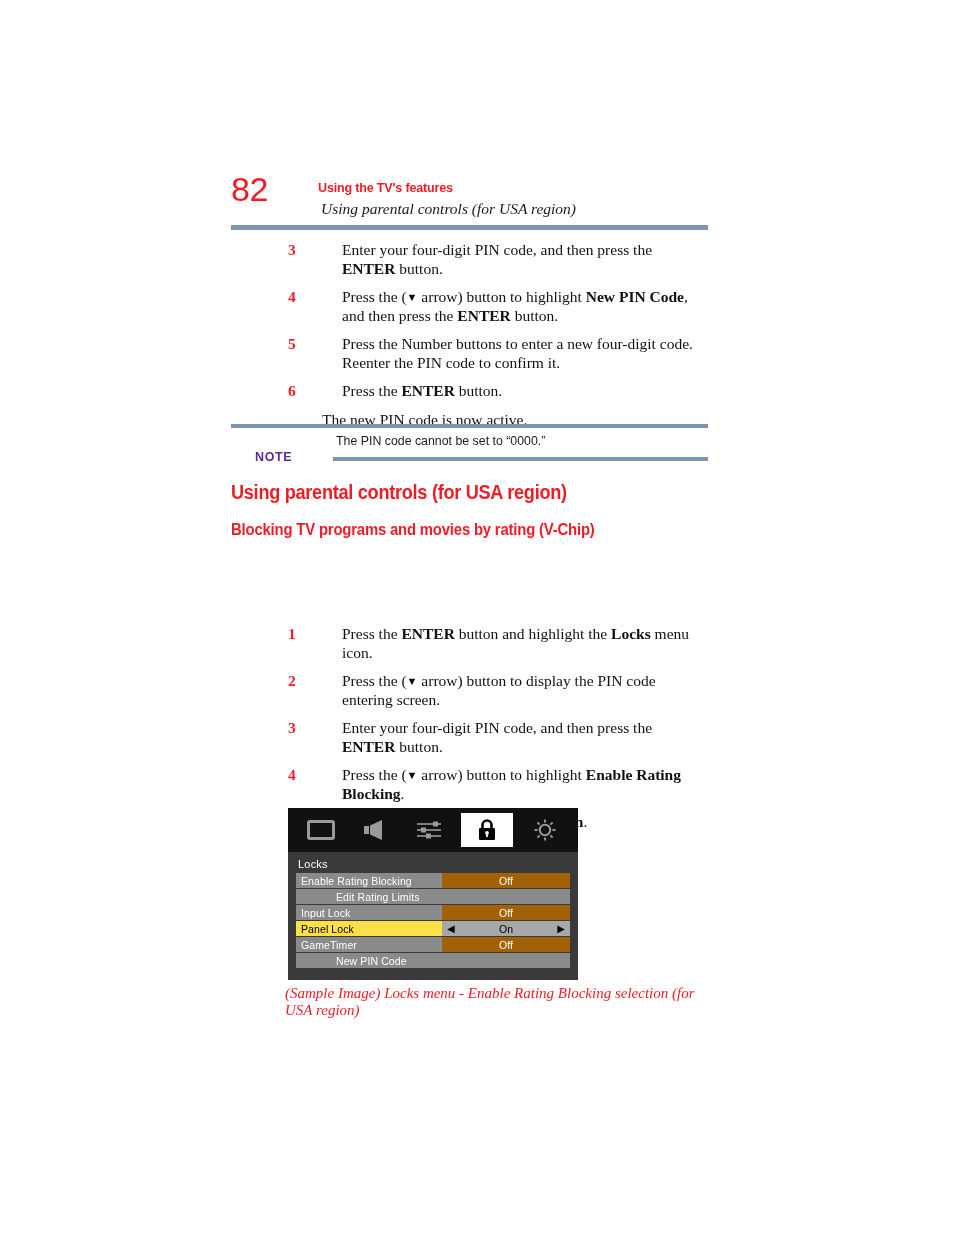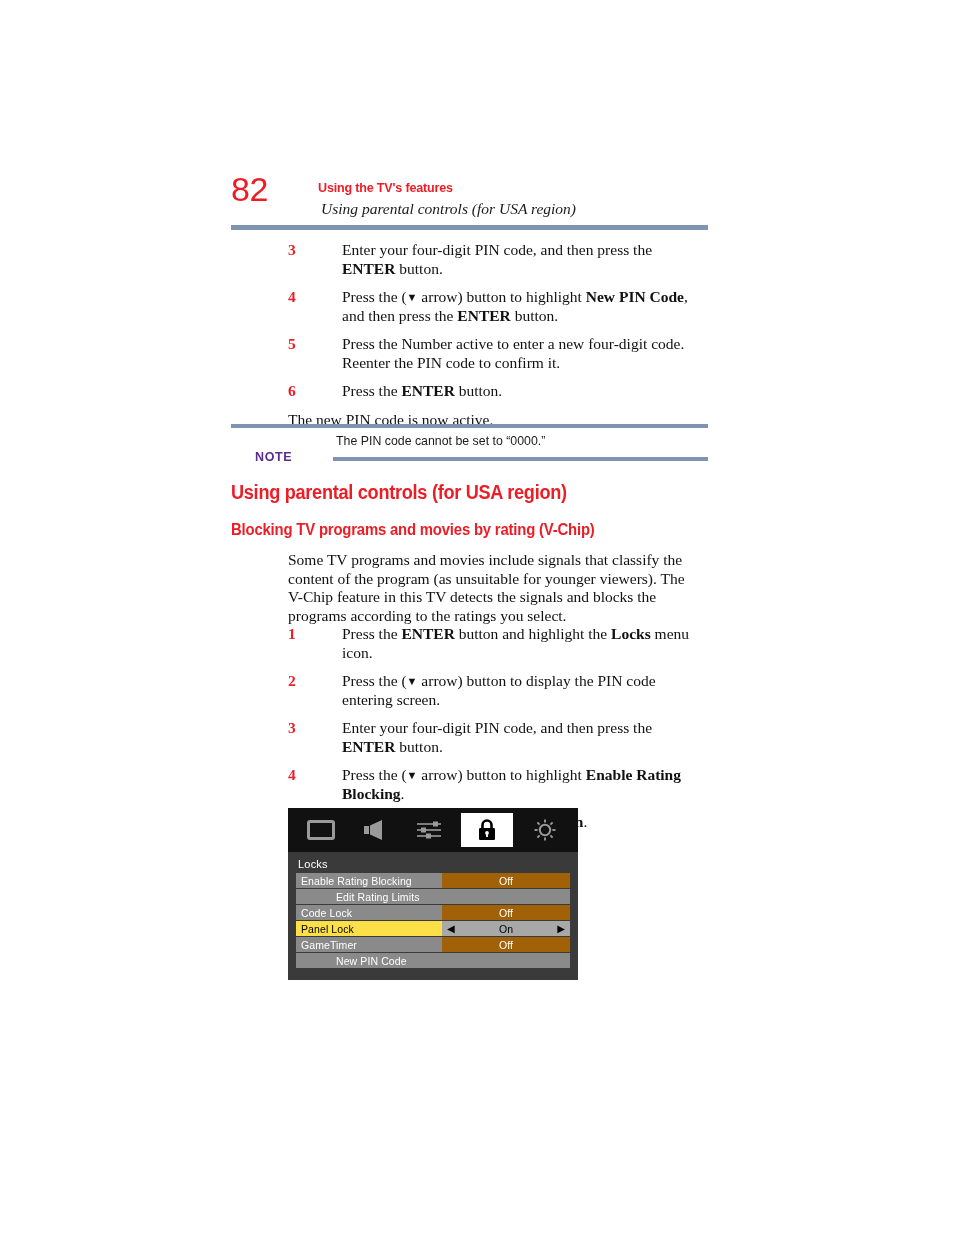--- a/index.html
+++ b/index.html
@@ -93,20 +93,21 @@
   }
   .step-text {
     margin-left: 54px;
     font-family: "Liberation Serif", serif;
     font-size: 15.5px;
     line-height: 18.5px;
     color: #111111;
   }
   .step-text b { font-weight: bold; }
   .plain-para {
+    margin-left: 34px;
     font-family: "Liberation Serif", serif;
     font-size: 15.5px;
     line-height: 18.5px;
     color: #111111;
   }
   .arr {
     display: inline-block;
     font-size: 11px;
     line-height: 1;
     vertical-align: 1px;
@@ -318,38 +319,37 @@
       <div class="step">
         <div class="step-num">3</div>
         <div class="step-text">Enter your four-digit PIN code, and then press the <b>ENTER</b> button.</div>
       </div>
       <div class="step">
         <div class="step-num">4</div>
         <div class="step-text">Press the (<span class="arr">▼</span> arrow) button to highlight <b>New PIN Code</b>, and then press the <b>ENTER</b> button.</div>
       </div>
       <div class="step">
         <div class="step-num">5</div>
-        <div class="step-text">Press the Number active to enter a new four-digit code. Reenter the PIN code to confirm it.</div>
+        <div class="step-text">Press the Number buttons to enter a new four-digit code. Reenter the PIN code to confirm it.</div>
       </div>
       <div class="step">
         <div class="step-num">6</div>
         <div class="step-text">Press the <b>ENTER</b> button.</div>
       </div>
       <div class="plain-para">The new PIN code is now active.</div>
     </div>
 
   <div class="note-rule-top"></div>
   <div class="note-label">NOTE</div>
   <div class="note-body">The PIN code cannot be set to “0000.”</div>
   <div class="note-rule-bottom"></div>
 
   <div class="h1-red">Using parental controls (for USA region)</div>
   <div class="h2-red">Blocking TV programs and movies by rating (V-Chip)</div>
 
-  <div class="plain-para" style="position:absolute; left:288px; top:551px; width:400px;">Some TV programs and movies include signals that classify the content of the program (as unsuitable for younger viewers). The V-Chip feature in this TV detects the signals and blocks the programs according to the ratings you select.</div>
 
   <div class="steps" id="steps-bottom" style="left:288px; top:625px; width:410px;">
       <div class="step">
         <div class="step-num">1</div>
         <div class="step-text">Press the <b>ENTER</b> button and highlight the <b>Locks</b> menu icon.</div>
       </div>
       <div class="step">
         <div class="step-num">2</div>
         <div class="step-text">Press the (<span class="arr">▼</span> arrow) button to display the PIN code entering screen.</div>
       </div>
@@ -418,32 +418,33 @@
       <div class="tv-menu-title">Locks</div>
       <div id="tv-rows">
           <div class="tv-row">
             <div class="tv-row-label">Enable Rating Blocking</div>
             <div class="tv-row-value">Off</div>
           </div>
           <div class="tv-row full">
             <div class="tv-row-label">Edit Rating Limits</div>
           </div>
           <div class="tv-row">
-            <div class="tv-row-label">Code Lock</div>
+            <div class="tv-row-label">Input Lock</div>
             <div class="tv-row-value">Off</div>
           </div>
           <div class="tv-row selected">
             <div class="tv-row-label">Panel Lock</div>
             <div class="tv-row-value">On<span class="tv-arrow-l">◀</span><span class="tv-arrow-r">▶</span></div>
           </div>
           <div class="tv-row">
             <div class="tv-row-label">GameTimer</div>
             <div class="tv-row-value">Off</div>
           </div>
           <div class="tv-row full">
             <div class="tv-row-label">New PIN Code</div>
           </div>
         </div>
     </div>
   </div>
 
+  <div class="caption">(Sample Image) Locks menu - Enable Rating Blocking selection (for USA region)</div>
 
 </div>
 
 </body></html>

